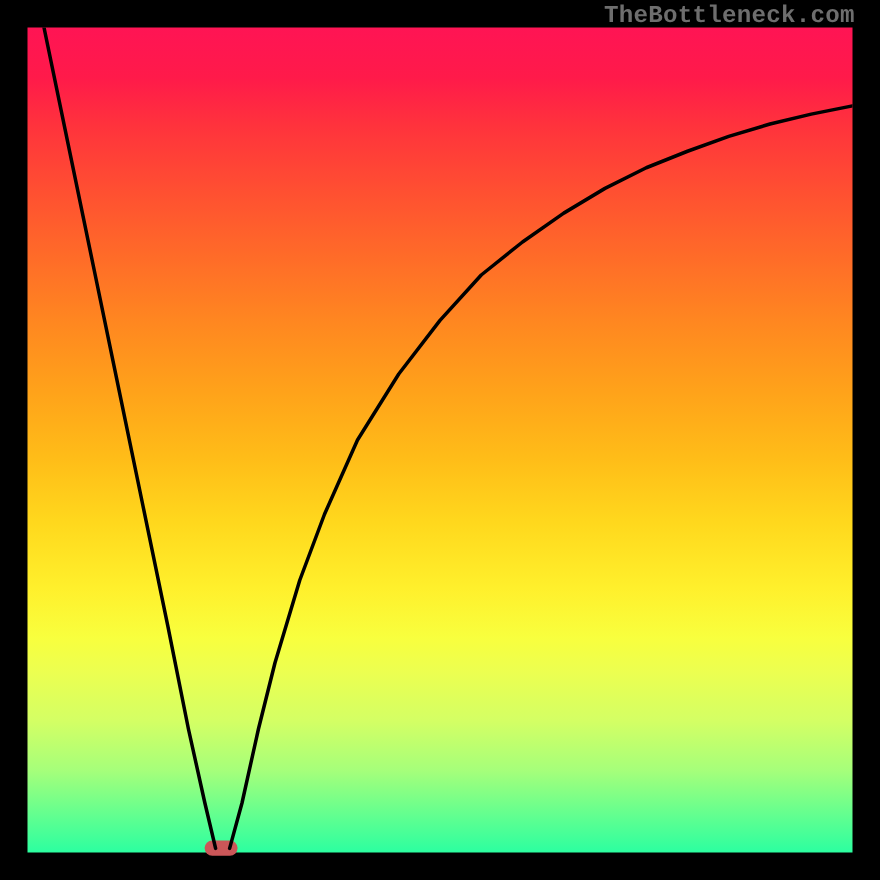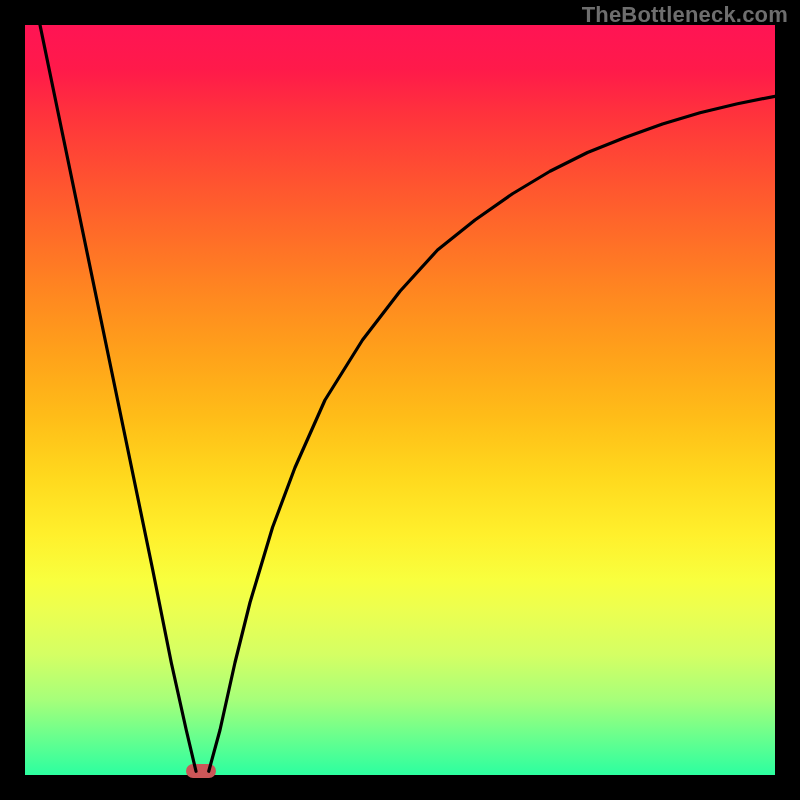--- a/index.html
+++ b/index.html
@@ -31,22 +31,22 @@
       #ecff50 78%,
       #d4ff64 84%,
       #a6ff7a 90%,
       #68ff8e 95%,
       #2cffa0 100%
     );
   }
   .watermark {
     position: absolute;
     top: 2px;
-    right: 12px;
-    font-family: Liberation Sans, sans-serif;
+    right: 23px;
+    font-family: Liberation Mono, monospace;
     font-size: 22px;
     font-weight: 600;
     color: #6e6e6e;
     letter-spacing: 0.2px;
     z-index: 5;
   }
   .curve {
     position: absolute;
     left: 0;
     top: 0;

